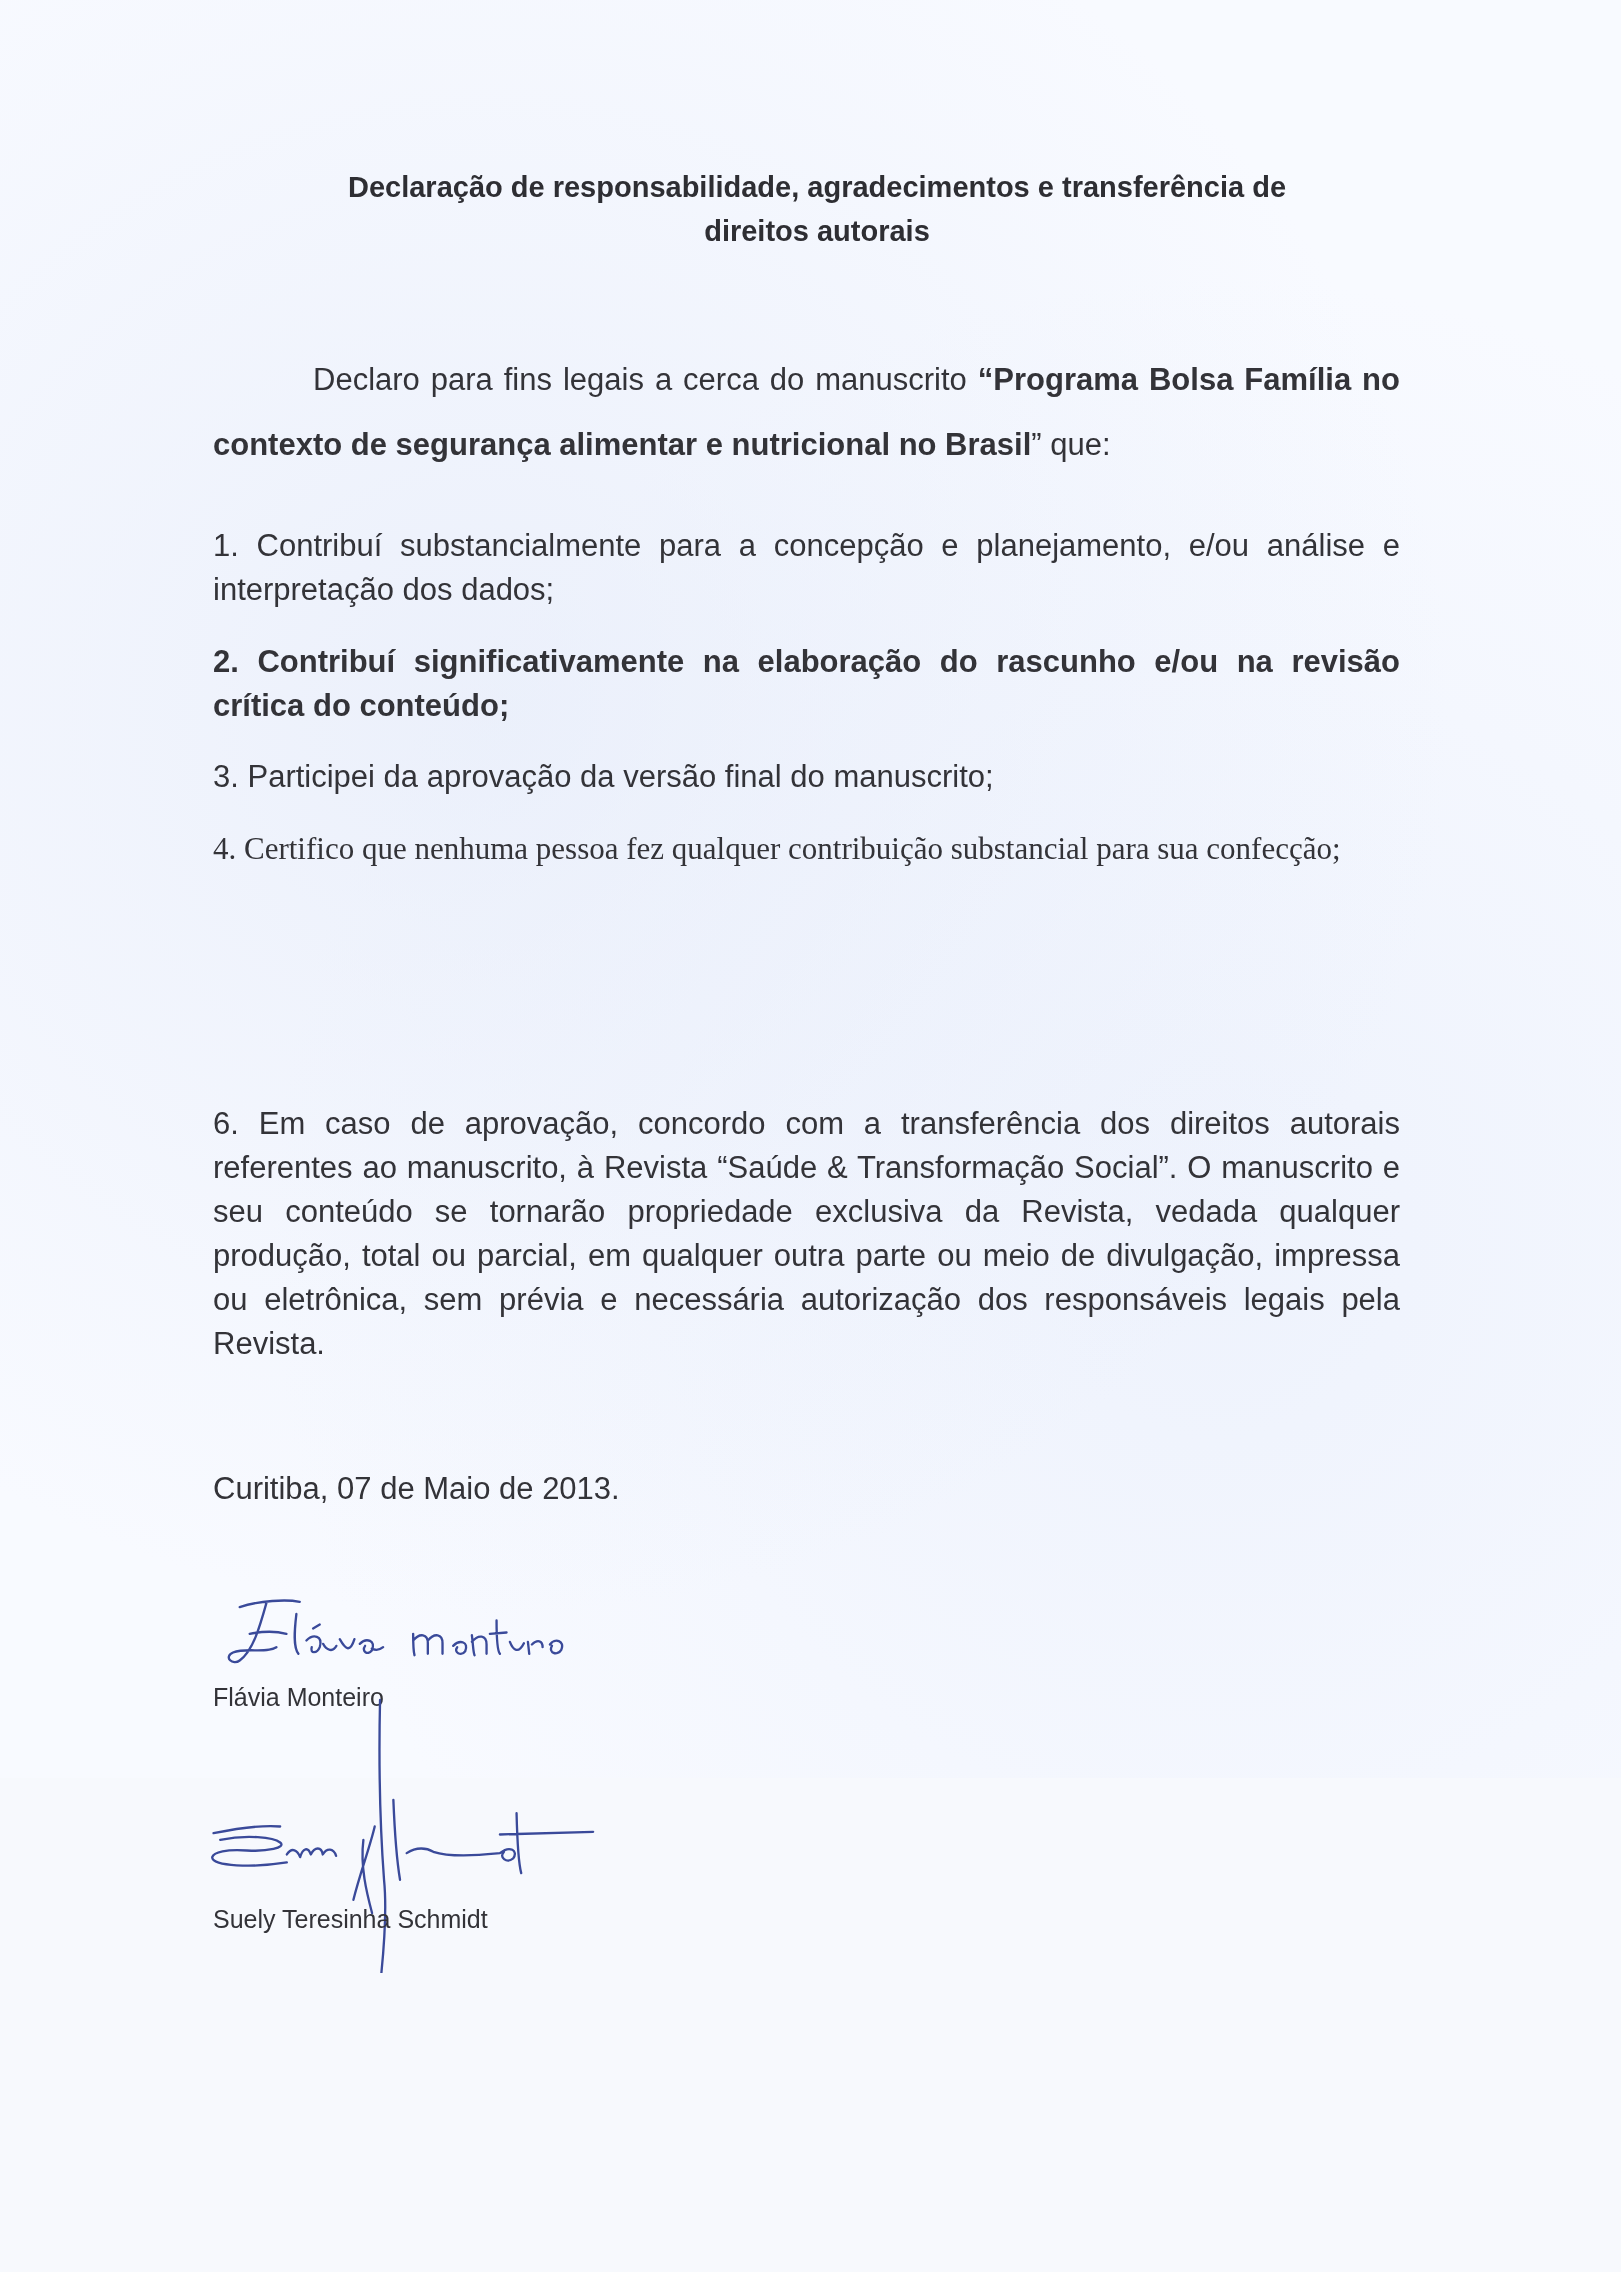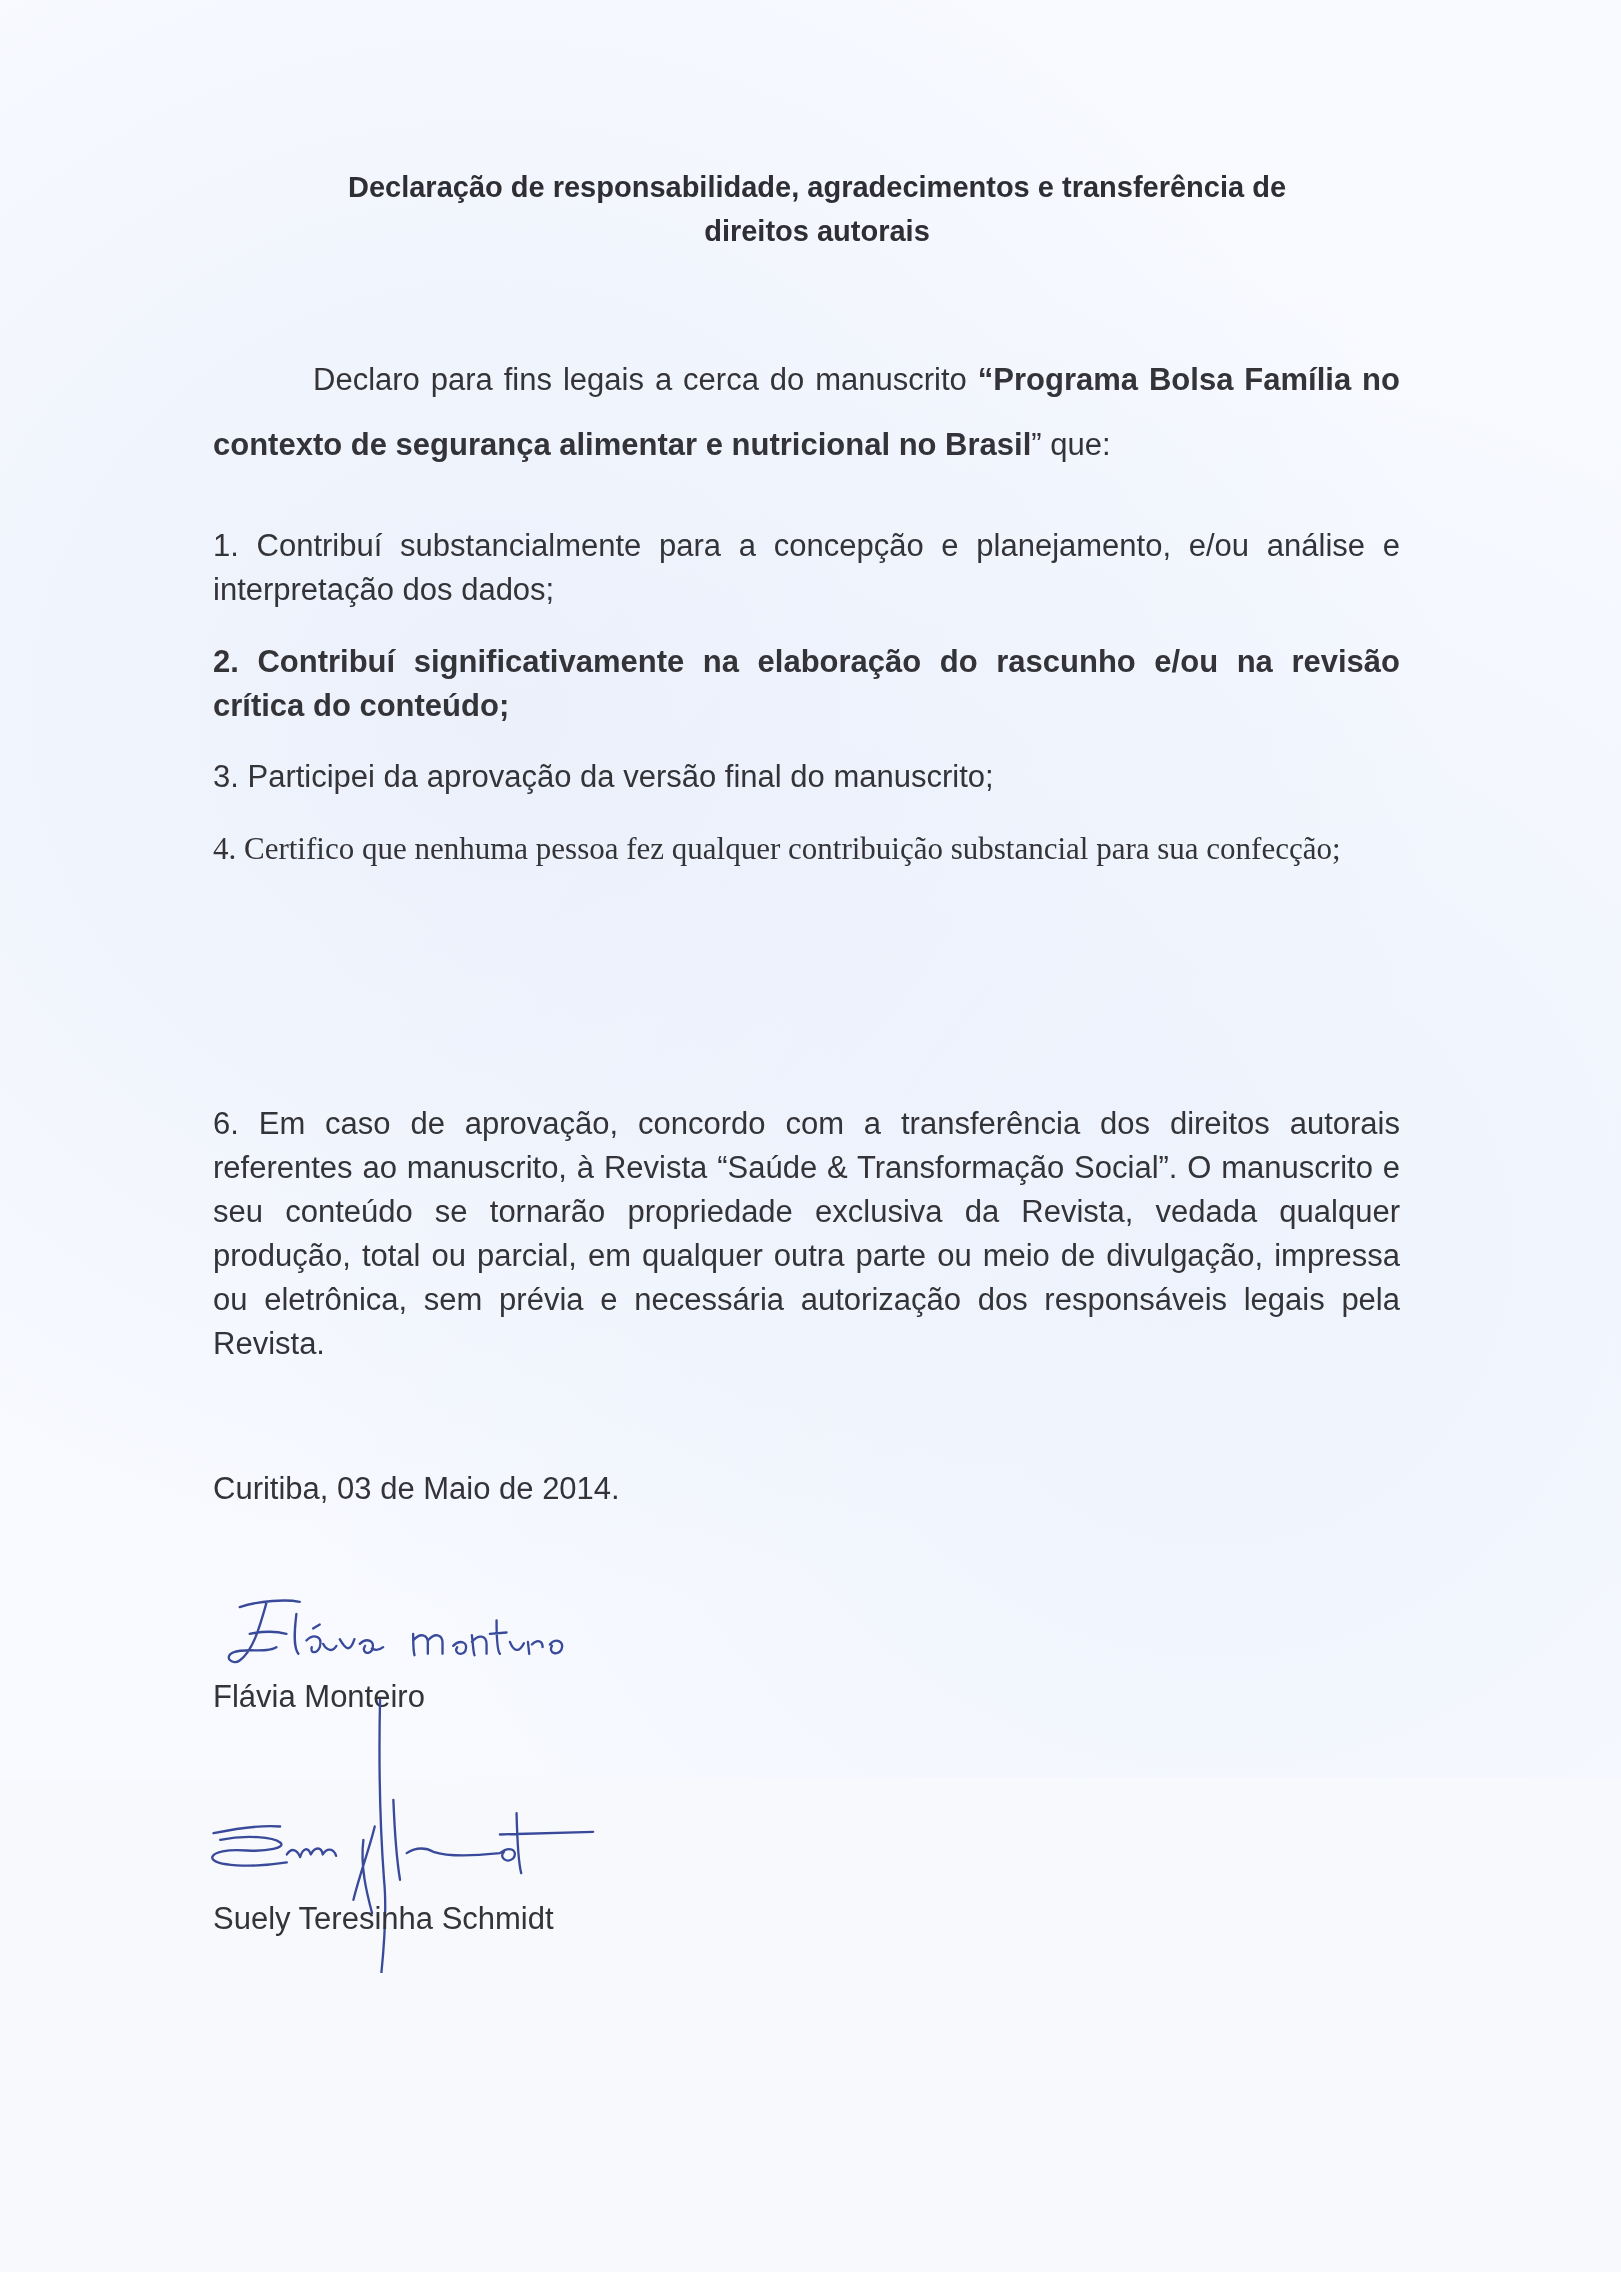--- a/index.html
+++ b/index.html
@@ -36,21 +36,21 @@
     .item1 { top: 524px; }
     .item2 { top: 640px; font-weight: bold; }
     .item3 { top: 755px; }
     .item4 { top: 827px; font-family: Liberation Serif, serif; }
     .item5 { top: 943px; }
     .item6 { top: 1102px; }
     .date {
       position: absolute; left: 213px; top: 1467px; font-size: 31px; line-height: 44px;
     }
     .sig-name {
-      position: absolute; left: 213px; font-size: 31px; line-height: 44px;
+      position: absolute; left: 213px; font-size: 25px; line-height: 44px;
     }
     .sig-name1 { top: 1675px; }
     .sig-name2 { top: 1897px; }
     .sig {
       position: absolute; fill: none; stroke: #3a4a9a; stroke-width: 3.5; stroke-linecap: round; stroke-linejoin: round;
     }
     .sig1 { left: 213px; top: 1587px; width: 427px; height: 87px; }
     .sig2 { left: 200px; top: 1680px; width: 440px; height: 293px; }
   </style>
 </head>
@@ -64,21 +64,21 @@
   </div>
 
   <div class="intro"><span>Declaro para fins legais a cerca do manuscrito </span><b>“Programa Bolsa Família no contexto de segurança alimentar e nutricional no Brasil</b><span>” que:</span></div>
 
   <div class="item item1">1. Contribuí substancialmente para a concepção e planejamento, e/ou análise e interpretação dos dados;</div>
   <div class="item item2">2. Contribuí significativamente na elaboração do rascunho e/ou na revisão crítica do conteúdo;</div>
   <div class="item item3">3. Participei da aprovação da versão final do manuscrito;</div>
   <div class="item item4">4. Certifico que nenhuma pessoa fez qualquer contribuição substancial para sua confecção;</div>
   <div class="item item6">6. Em caso de aprovação, concordo com a transferência dos direitos autorais referentes ao manuscrito, à Revista “Saúde &amp; Transformação Social”. O manuscrito e seu conteúdo se tornarão propriedade exclusiva da Revista, vedada qualquer produção, total ou parcial, em qualquer outra parte ou meio de divulgação, impressa ou eletrônica, sem prévia e necessária autorização dos responsáveis legais pela Revista.</div>
 
-  <div class="date">Curitiba, 03 de Maio de 2014.</div>
+  <div class="date">Curitiba, 07 de Maio de 2013.</div>
 
   <svg class="sig sig1" viewBox="0 0 640 130">
     <path d="M40 30 C70 20 110 18 130 22 M80 24 C70 60 60 95 40 110 C30 118 15 105 30 98 C50 90 80 100 95 90 M55 70 C75 66 95 66 110 70"></path>
     <path d="M125 40 C122 65 120 90 128 100 M140 80 C150 70 165 72 160 90 C156 100 145 100 148 90 M165 85 C170 95 180 98 185 88 M150 62 L160 56"></path>
     <path d="M190 78 C198 92 205 100 212 78 M220 85 C230 75 245 80 238 95 C232 103 222 96 228 88 M238 92 C245 96 250 94 255 90"></path>
     <path d="M300 70 C300 85 300 95 302 102 M300 80 C310 68 322 70 322 84 L322 100 M322 80 C332 68 344 70 344 84 L344 100"></path>
     <path d="M360 88 C370 78 384 82 378 96 C372 104 360 98 366 90 M388 72 C390 88 390 98 392 102 M388 82 C398 70 410 72 410 86 L410 100"></path>
     <path d="M425 50 C425 75 426 95 430 100 M415 70 L440 68 M445 82 C450 95 458 100 466 84 M472 82 L474 100 M478 86 C486 78 494 80 494 90 M505 86 C512 76 528 80 522 94 C516 104 502 98 508 88"></path>
   </svg>
   <div class="sig-name sig-name1">Flávia Monteiro</div>

